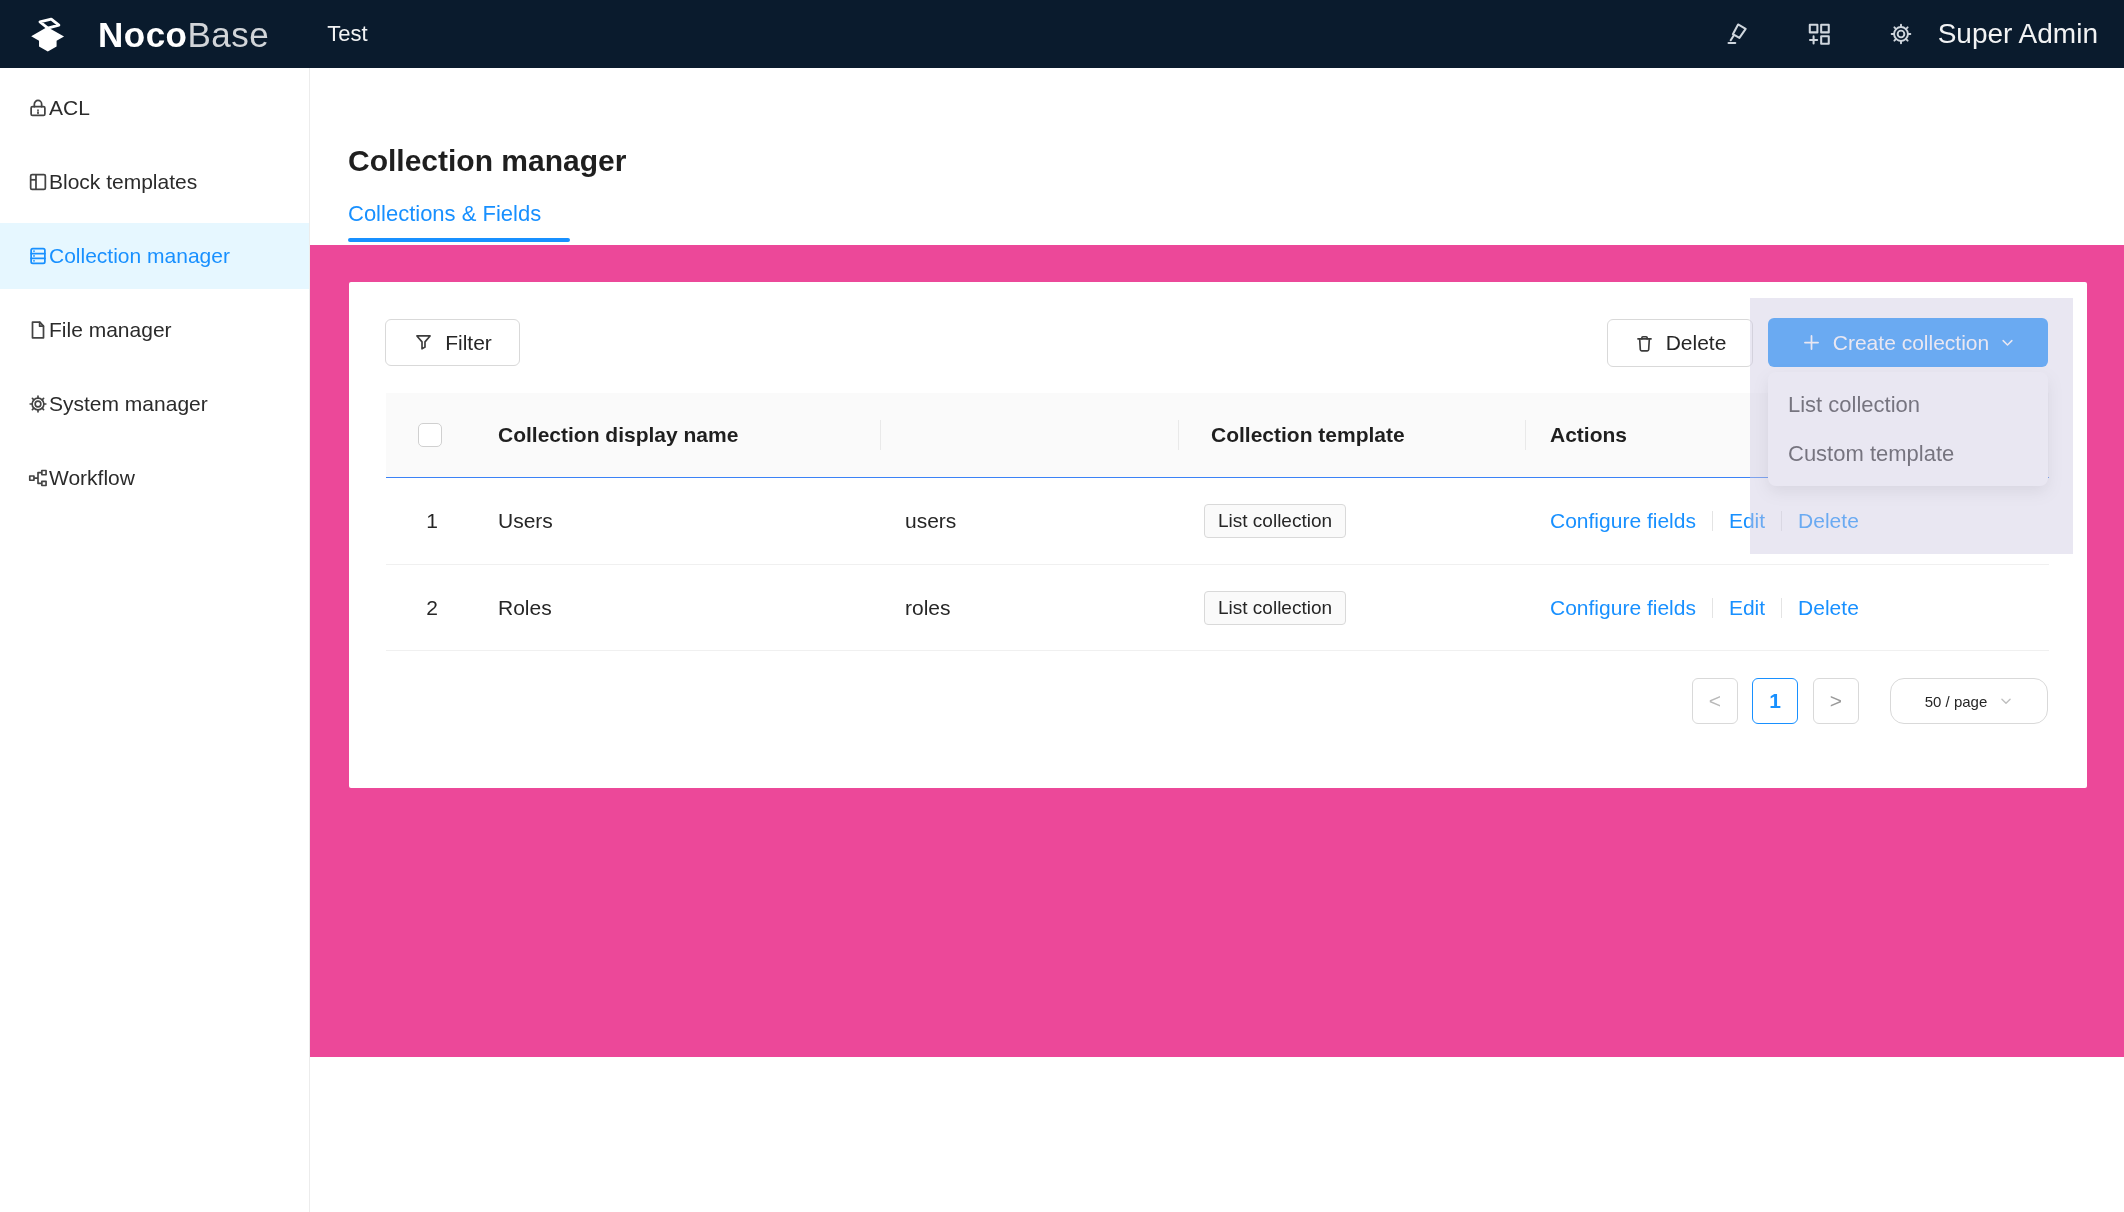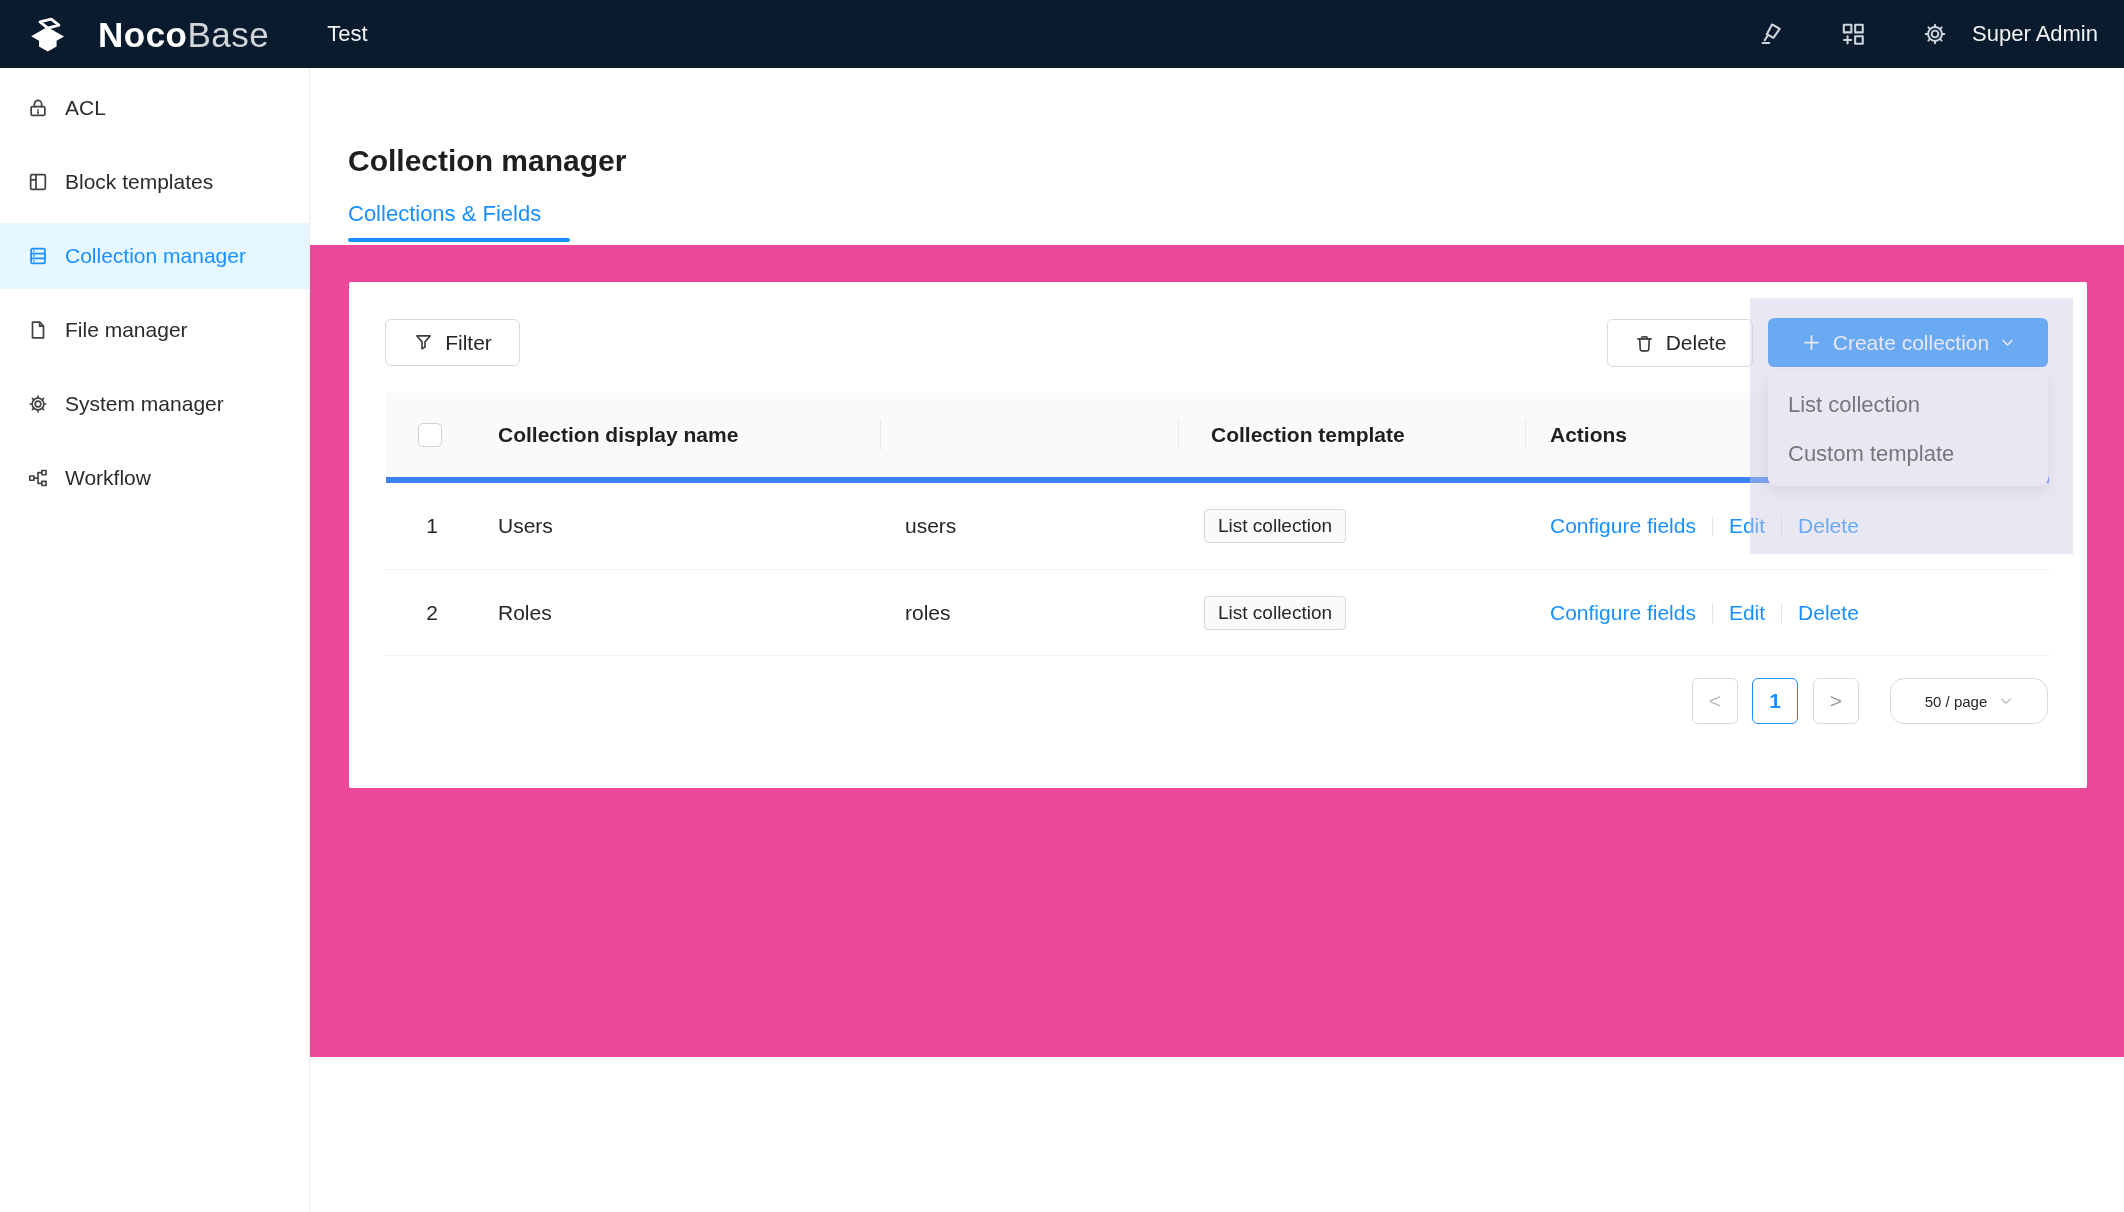--- a/index.html
+++ b/index.html
@@ -14,29 +14,29 @@
     position:absolute;left:0;top:0;width:2124px;height:68px;
     background:#0a1b2d;display:flex;align-items:center;
   }
   .logo{display:flex;align-items:center;gap:27px;padding-left:25px;}
   .logo-text{font-size:35px;line-height:1;letter-spacing:.5px;}
   .logo-bold{color:#fff;font-weight:700;}
   .logo-light{color:rgba(255,255,255,.82);font-weight:300;}
   .nav-menu-item{margin-left:58px;color:rgba(255,255,255,.95);font-size:22px;cursor:pointer;}
   .nav-right{position:absolute;right:26px;top:0;height:68px;display:flex;align-items:center;}
   .nav-icon{width:26px;height:26px;color:#cfd6dd;margin-left:56px;cursor:pointer;}
-  .nav-user{color:rgba(255,255,255,.95);font-size:22px;margin-left:24px;cursor:pointer;}
+  .nav-user{color:rgba(255,255,255,.95);font-size:28px;margin-left:24px;cursor:pointer;}
   
   .sidebar{
     position:absolute;left:0;top:68px;width:310px;height:1144px;
     background:#fff;border-right:1px solid #ececec;box-sizing:border-box;padding-top:7px;
   }
   .side-item{
     height:66px;margin-bottom:8px;display:flex;align-items:center;
-    padding-left:27px;gap:16px;font-size:21px;color:#2b2b2b;cursor:pointer;
+    padding-left:27px;font-size:21px;color:#2b2b2b;cursor:pointer;
   }
   .side-item .s-icon{width:22px;height:22px;color:#434343;flex:none;}
   .side-item.active{background:#e6f7ff;color:#1890ff;}
   .side-item.active .s-icon{color:#1890ff;}
   
   .main{position:absolute;left:310px;top:68px;width:1814px;height:1144px;background:#fff;}
   .page-title{position:absolute;left:38px;top:76px;margin:0;font-size:30px;font-weight:700;color:#1f1f1f;}
   .tab{position:absolute;left:38px;top:133px;font-size:22px;color:#1890ff;cursor:pointer;}
   .tab-underline{position:absolute;left:38px;top:170px;width:222px;height:4px;background:#1890ff;border-radius:2px;}
   .gray-panel{position:absolute;left:0;top:177px;width:1814px;height:812px;background:#ec4899;}
@@ -50,21 +50,21 @@
   .btn .b-icon{width:21px;height:21px;color:#3c3c3c;}
   .btn-filter{left:36px;top:37px;width:135px;height:47px;}
   .btn-delete{left:1258px;top:37px;width:146px;height:48px;}
   .btn-create{
     left:1419px;top:36px;width:280px;height:49px;
     background:#1890ff;border:none;color:#fff;z-index:20;
   }
   .btn-create .b-icon{color:#fff;}
   
   .table{position:absolute;left:37px;top:111px;width:1663px;}
-  .t-header{position:relative;height:84px;background:#fafafa;border-bottom:6px solid #3b82f6;}
+  .t-header{position:relative;height:84px;background:#fafafa;border-bottom:1px solid #3b82f6;}
   .t-header .hcell{
     position:absolute;top:0;height:84px;display:flex;align-items:center;
     font-size:21px;font-weight:700;color:#1f1f1f;
   }
   .hsep{position:absolute;top:27px;width:1px;height:30px;background:#e9e9e9;}
   .t-row{position:relative;height:86px;border-bottom:1px solid #f0f0f0;}
   .t-row .cell{position:absolute;top:0;height:100%;display:flex;align-items:center;font-size:21px;color:#262626;}
   .checkbox{
     position:absolute;left:32px;top:30px;width:24px;height:24px;background:#fff;
     border:1.5px solid #d0d0d0;border-radius:5px;box-sizing:border-box;cursor:pointer;

